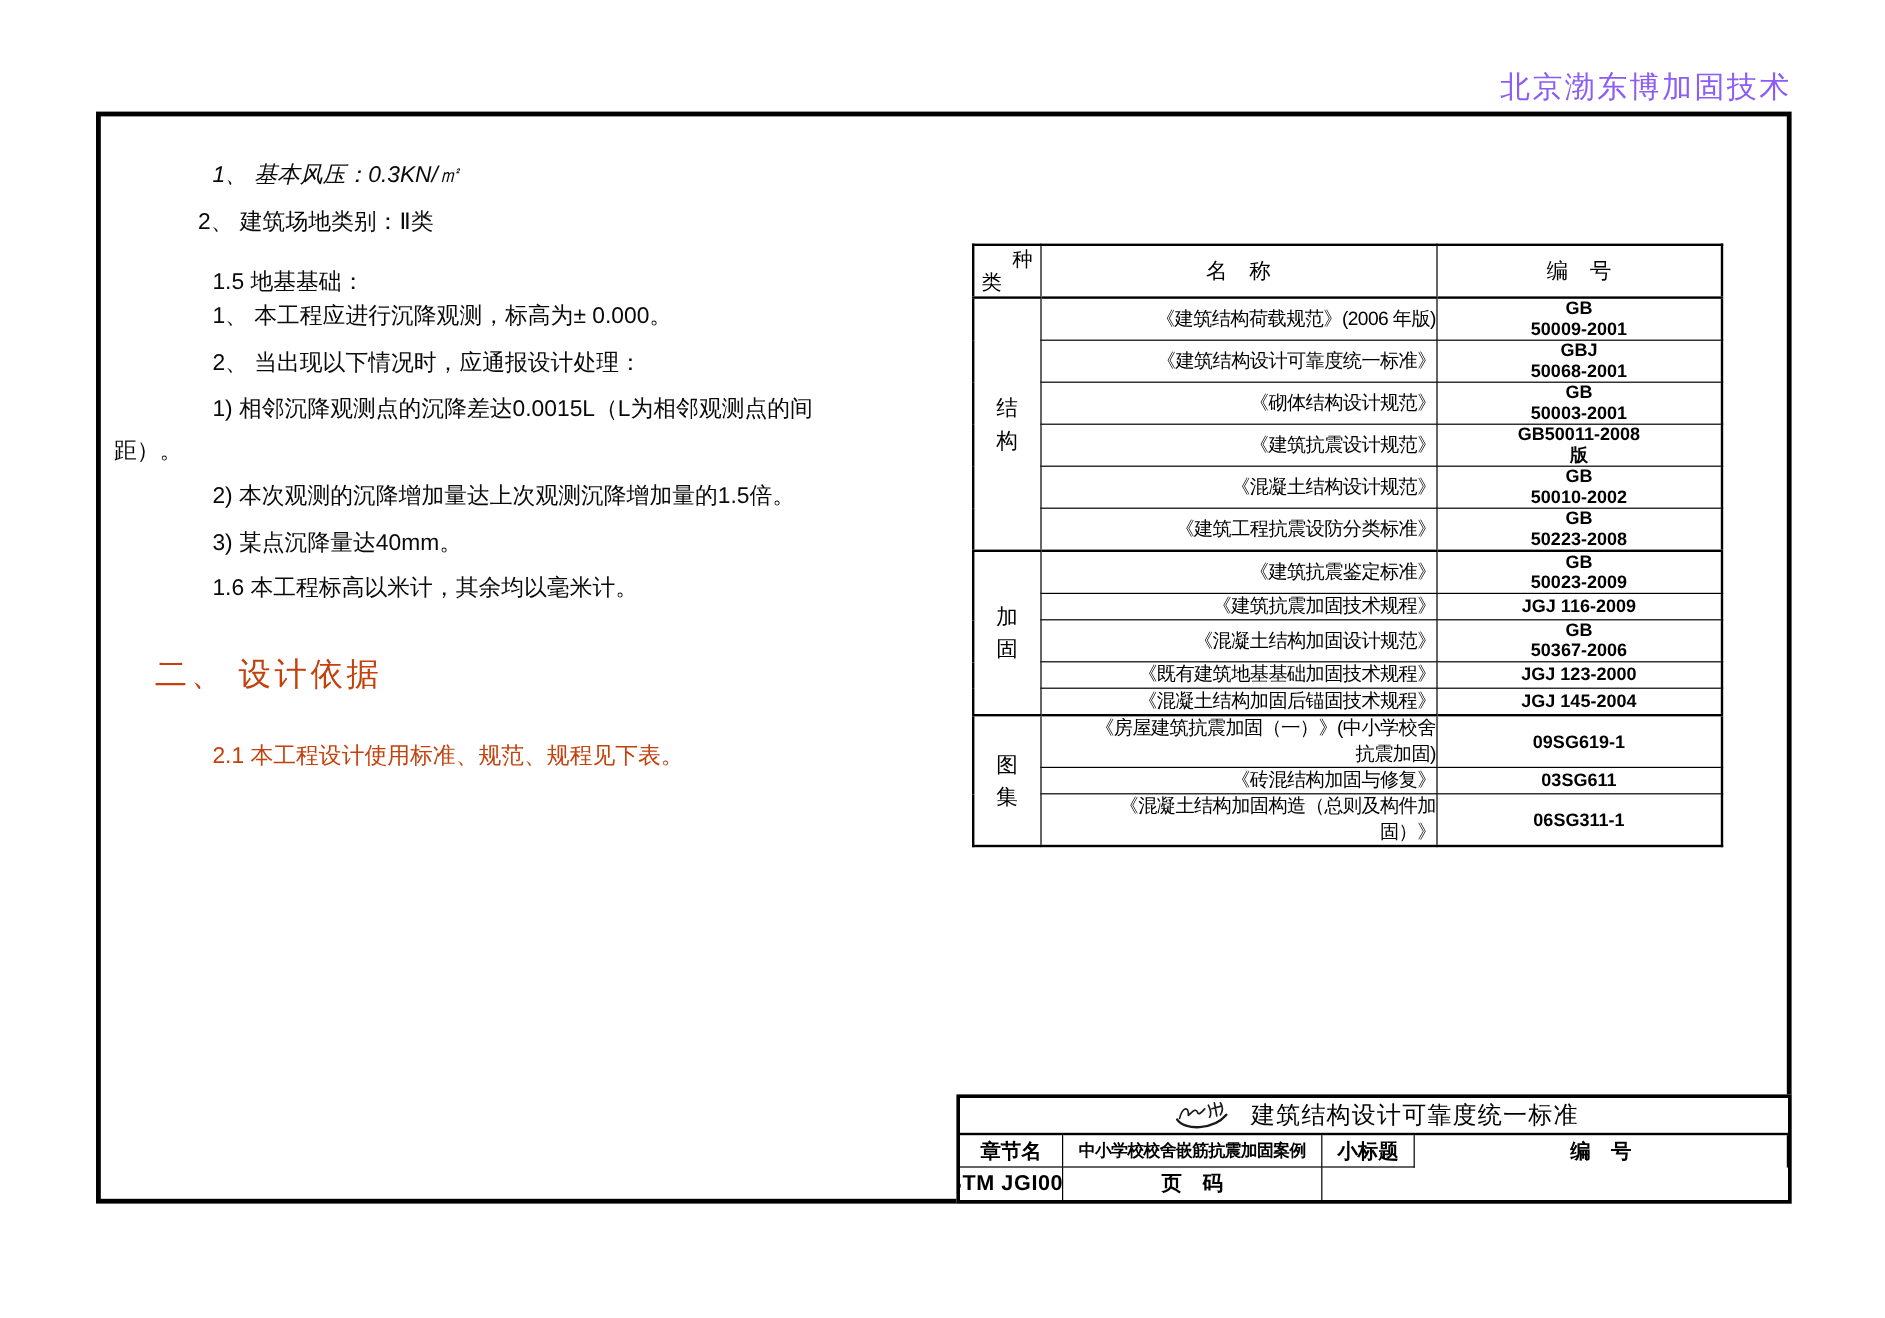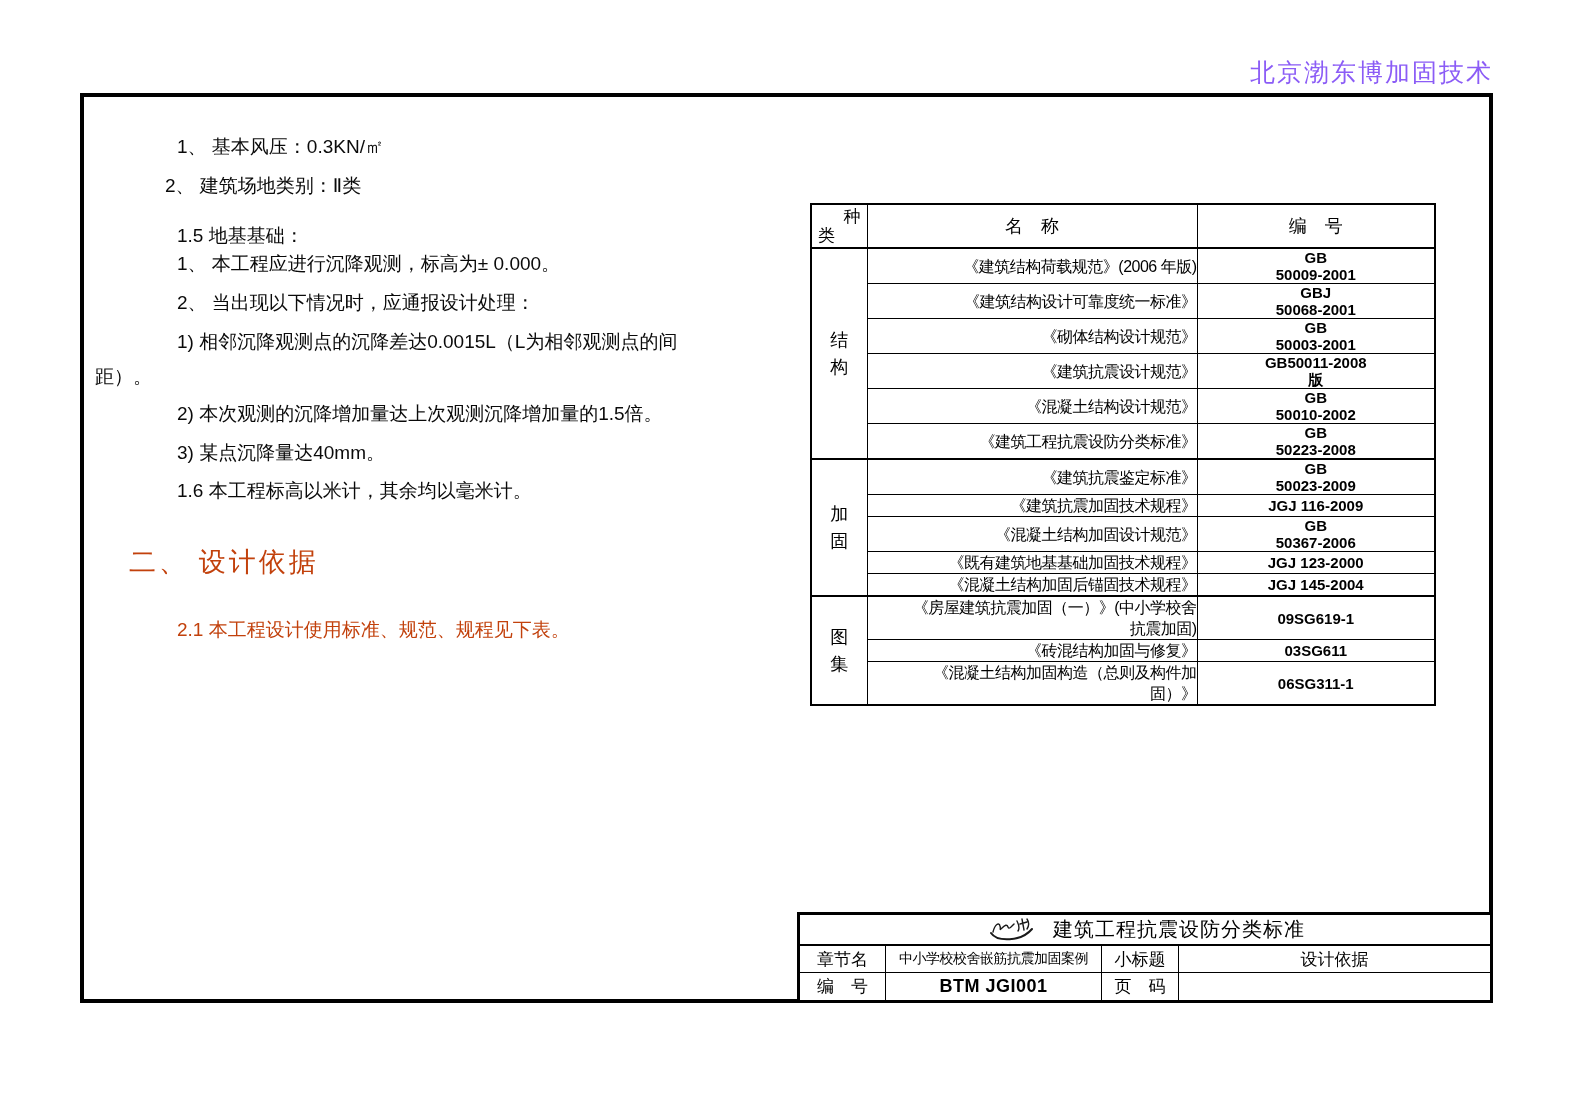--- a/index.html
+++ b/index.html
@@ -72,37 +72,37 @@
   }
   .tb-company .company-name { font-size:20px; letter-spacing:1px; white-space:pre; }
   .tb-grid {
     flex:1; display:grid;
     grid-template-columns:86px 216px 77px 1fr;
     grid-template-rows:1fr 1fr;
   }
   .tb-cell {
     display:flex; align-items:center; justify-content:center;
     border-right:1px solid #000; border-bottom:1px solid #000;
-    font-size:17px; white-space:pre; overflow:hidden;
+    font-size:17px; white-space:pre; overflow:hidden;font-weight:bold;
   }
   .tb-cell.last-col { border-right:none; }
   .tb-cell.last-row { border-bottom:none; }
   .tb-cell.chapter-value { font-size:14px; letter-spacing:-0.5px; }
   .tb-cell.code-value { font-weight:bold; font-size:18px; letter-spacing:0.5px; }
   .tb-cell.page-value { font-weight:bold; font-size:17px; }
   .logo-svg { display:block; }
 </style>
 </head>
 <body>
 
 <div class="doc-header">北京渤东博加固技术</div>
 
 <div class="page-frame"></div>
 
-<div class="line" style="left:177px; top:135px;">1、 基本风压：0.3KN/㎡</div>
+<div class="line" style="left:177px; top:135px;font-style:italic;">1、 基本风压：0.3KN/㎡</div>
 <div class="line" style="left:165px; top:174px;">2、 建筑场地类别：Ⅱ类</div>
 <div class="line" style="left:177px; top:224px;">1.5 地基基础：</div>
 <div class="line" style="left:177px; top:252px;">1、 本工程应进行沉降观测，标高为± 0.000。</div>
 <div class="line" style="left:177px; top:291px;">2、 当出现以下情况时，应通报设计处理：</div>
 <div class="line" style="left:177px; top:330px;">1) 相邻沉降观测点的沉降差达0.0015L（L为相邻观测点的间</div>
 <div class="line" style="left:95px;  top:365px;">距）。</div>
 <div class="line" style="left:177px; top:402px;">2) 本次观测的沉降增加量达上次观测沉降增加量的1.5倍。</div>
 <div class="line" style="left:177px; top:441px;">3) 某点沉降量达40mm。</div>
 <div class="line" style="left:177px; top:479px;">1.6 本工程标高以米计，其余均以毫米计。</div>
 
@@ -234,24 +234,23 @@
       </tbody>
   </table>
 </div>
 
 <div class="title-block">
   <div class="tb-company">
     <svg class="logo-svg" width="56" height="26" viewBox="0 0 56 26" fill="none" xmlns="http://www.w3.org/2000/svg">
       <path d="M8 15 C10 7,14 5,15 9 C16 12,14 14,17 11 C20 8,22 7,23 10 C24 13,27 9,29 7 M32 4 C34 8,35 11,33 14 M37 2 L39 13 M35 7 L42 5 M42 2 C44 5,44 9,42 12" stroke="#1a1a1a" stroke-width="1.4" stroke-linecap="round"></path>
       <path d="M6 16 C12 25,36 25,47 12" stroke="#1a1a1a" stroke-width="2" stroke-linecap="round"></path>
     </svg>
-    <span class="company-name">建筑工程抗震设防分类标准</span>
+    <span class="company-name">建筑结构设计可靠度统一标准</span>
   </div>
   <div class="tb-grid">
     <div class="tb-cell">章节名</div>
     <div class="tb-cell chapter-value">中小学校校舍嵌筋抗震加固案例</div>
     <div class="tb-cell">小标题</div>
-    <div class="tb-cell last-col">设计依据</div>
     <div class="tb-cell last-row">编　号</div>
     <div class="tb-cell last-row code-value">BTM JGI001</div>
     <div class="tb-cell last-row">页　码</div>
   </div>
 </div>
 
 </body></html>

